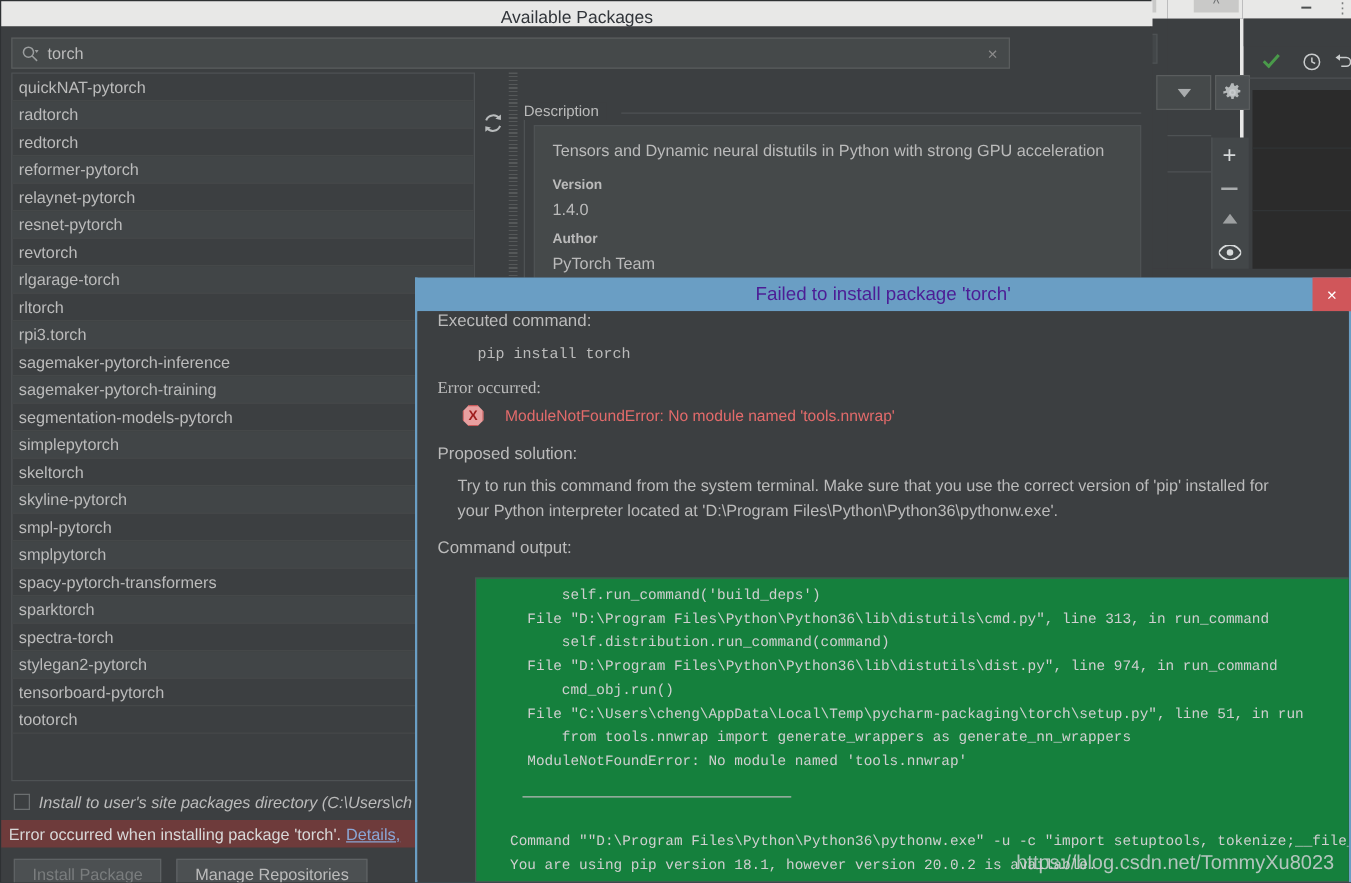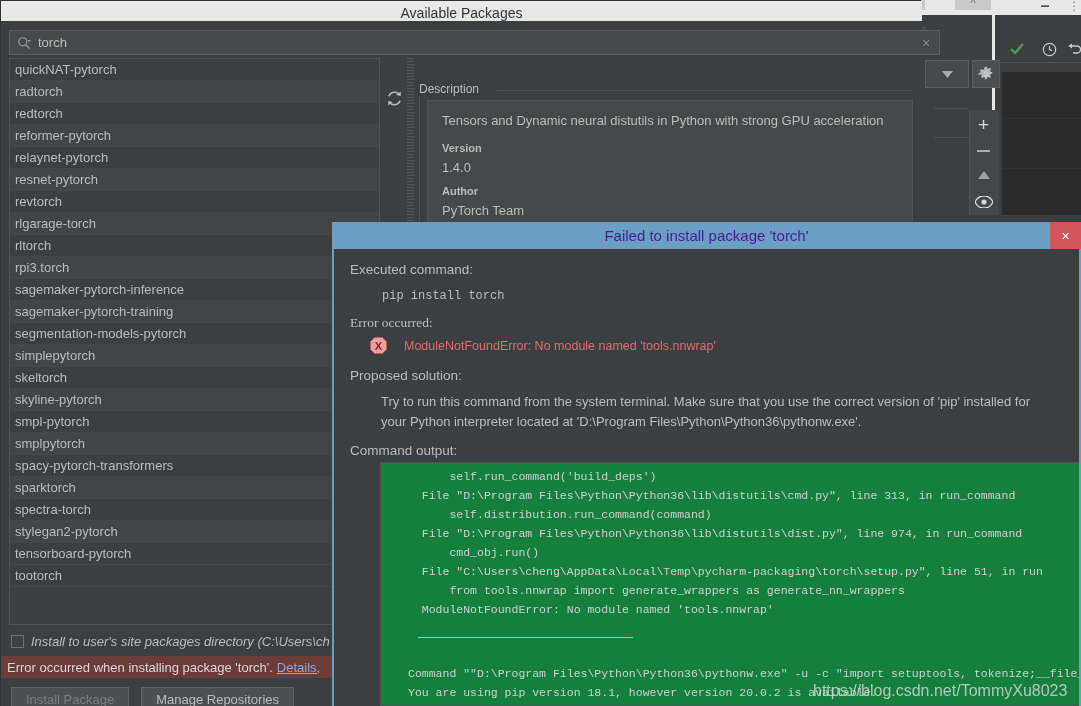--- a/index.html
+++ b/index.html
@@ -79,21 +79,21 @@
     left: 0; top: 21px;
     width: 921px;
     height: 685px;
     background: #3c3f41;
   }
 
   
   .search-row {
     position: absolute;
     left: 8px; top: 8px;
-    width: 931px; height: 25px;
+    width: 799px; height: 25px;
     background: #45494a;
     border: 1px solid #5a5d5e;
     box-sizing: border-box;
     display: flex;
     align-items: center;
   }
   .search-icon-wrap {
     width: 28px;
     display: flex;
     align-items: center;
@@ -349,21 +349,21 @@
     box-sizing: border-box;
   }
   .err-text {
     color: #e36b6b;
     font-size: 12.5px;
     margin-left: 17px;
   }
   .f-para {
     color: #bbbbbb;
     font-size: 13px;
-    padding-left: 47px;
+    padding-left: 32px;
     padding-right: 28px;
     line-height: 20px;
   }
   .cmd-output-box {
     position: absolute;
     left: 46px; top: 213px;
     width: 744px;
     height: 244px;
     background: #15803d;
     border: 1px solid #4e5254;
@@ -582,21 +582,21 @@
   </div>
 
   <div class="fail-dialog"></div>
 
   <div class="fail-titlebar">
     <span class="fail-title-text">Failed to install package 'torch'</span>
     <div class="fail-close">×</div>
   </div>
 
   <div class="fail-content">
-    <div class="f-label" style="margin-top:13px;">Executed command:</div>
+    <div class="f-label" style="">Executed command:</div>
     <div class="f-mono" style="margin-top:12px;">pip install torch</div>
     <div class="f-label" style="margin-top:12px;font-family:Liberation Serif, serif;">Error occurred:</div>
 
     <div class="f-error-row">
       <span class="err-octagon">X</span>
       <span class="err-text">ModuleNotFoundError: No module named 'tools.nnwrap'</span>
     </div>
 
     <div class="f-label" style="margin-top:14px;">Proposed solution:</div>
     <div class="f-para" style="margin-top:9px;">Try to run this command from the system terminal. Make sure that you use the correct version of 'pip' installed for</div>

